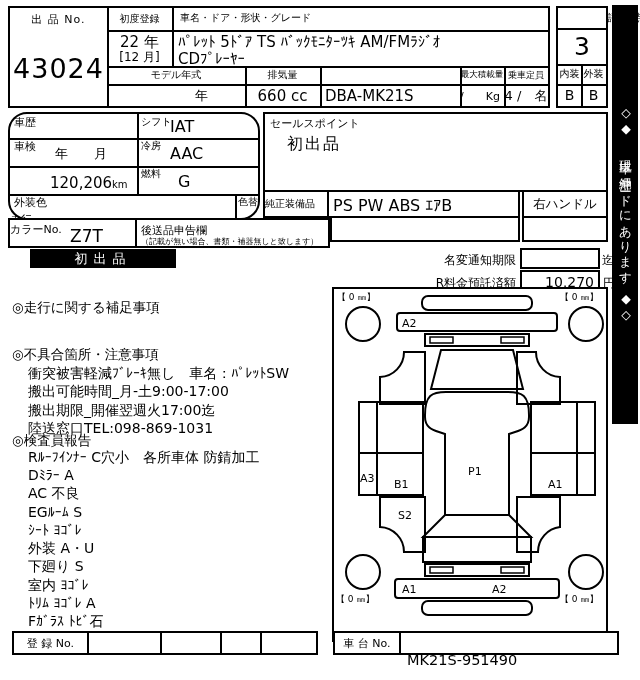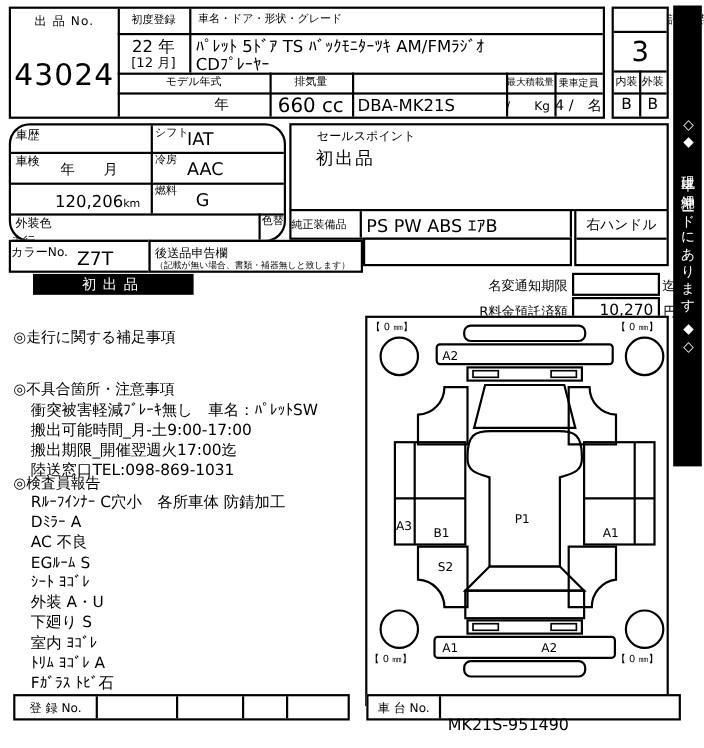--- a/index.html
+++ b/index.html
@@ -41,21 +41,21 @@
     <div class="abs ctr" style="left:97px;top:26px;width:65px;height:16px;font-size:15px;">22 年</div>
     <div class="abs ctr" style="left:97px;top:42px;width:65px;height:14px;font-size:12px;">[12 月]</div>
 
     <div class="abs lab-s" style="left:170px;top:5px;">車名・ドア・形状・グレード</div>
     <div class="abs" style="left:168px;top:25px;font-size:15px;white-space:nowrap;">ﾊﾟﾚｯﾄ 5ﾄﾞｱ TS ﾊﾞｯｸﾓﾆﾀｰﾂｷ AM/FMﾗｼﾞｵ</div>
     <div class="abs" style="left:168px;top:42px;font-size:15px;white-space:nowrap;">CDﾌﾟﾚｰﾔｰ</div>
 
     <div class="abs ctr lab-s" style="left:97px;top:58px;width:138px;height:18px;">モデル年式</div>
     <div class="abs lab" style="left:185px;top:81px;font-size:13px;">年</div>
     <div class="abs ctr lab-s" style="left:235px;top:58px;width:75px;height:18px;">排気量</div>
-    <div class="abs ctr" style="left:235px;top:78px;width:75px;height:20px;font-size:18px;">660 cc</div>
+    <div class="abs ctr" style="left:235px;top:78px;width:75px;height:20px;font-size:15px;">660 cc</div>
     <div class="abs" style="left:315px;top:79px;font-size:15px;">DBA-MK21S</div>
     <div class="abs ctr" style="left:450px;top:58px;width:44px;height:18px;font-size:8.5px;">最大積載量</div>
     <div class="abs ctr" style="left:446px;top:78px;width:48px;height:20px;font-size:11px;">/　　Kg</div>
     <div class="abs ctr" style="left:494px;top:58px;width:44px;height:18px;font-size:9px;">乗車定員</div>
     <div class="abs ctr" style="left:494px;top:78px;width:44px;height:20px;font-size:13px;">4 /　名</div>
   </div>
 
   <div class="bx" style="left:556px;top:6px;width:52px;height:102px;">
     <div class="hl" style="left:0;top:20px;width:48px;"></div>
     <div class="hl" style="left:0;top:56px;width:48px;"></div>
@@ -95,21 +95,21 @@
   <div class="bx" style="left:8px;top:218px;width:129px;height:30px;">
     <div class="abs lab" style="left:0;top:4px;">カラーNo.</div>
     <div class="abs" style="left:60px;top:6px;font-size:17px;">Z7T</div>
   </div>
   <div class="bx" style="left:135px;top:218px;width:195px;height:30px;">
     <div class="abs" style="left:4px;top:3px;font-size:11px;">後送品申告欄</div>
     <div class="abs" style="left:4px;top:16px;font-size:8px;white-space:nowrap;">（記載が無い場合、書類・補器無しと致します）</div>
   </div>
 
   <div class="bx" style="left:263px;top:112px;width:345px;height:80px;">
-    <div class="abs lab" style="left:23px;top:4px;">セールスポイント</div>
+    <div class="abs lab" style="left:5px;top:4px;">セールスポイント</div>
     <div class="abs" style="left:22px;top:20px;font-size:16px;letter-spacing:2px;">初出品</div>
   </div>
   <div class="bx" style="left:263px;top:190px;width:257px;height:28px;">
     <div class="vl" style="left:62px;top:0;height:24px;"></div>
     <div class="abs ctr" style="left:0;top:0;width:50px;height:24px;font-size:10px;">純正装備品</div>
     <div class="abs" style="left:68px;top:4px;font-size:16px;white-space:nowrap;">PS PW ABS ｴｱB</div>
   </div>
   <div class="bx" style="left:330px;top:216px;width:190px;height:26px;"></div>
   <div class="bx" style="left:522px;top:190px;width:86px;height:52px;">
     <div class="hl" style="left:0;top:24px;width:82px;"></div>

